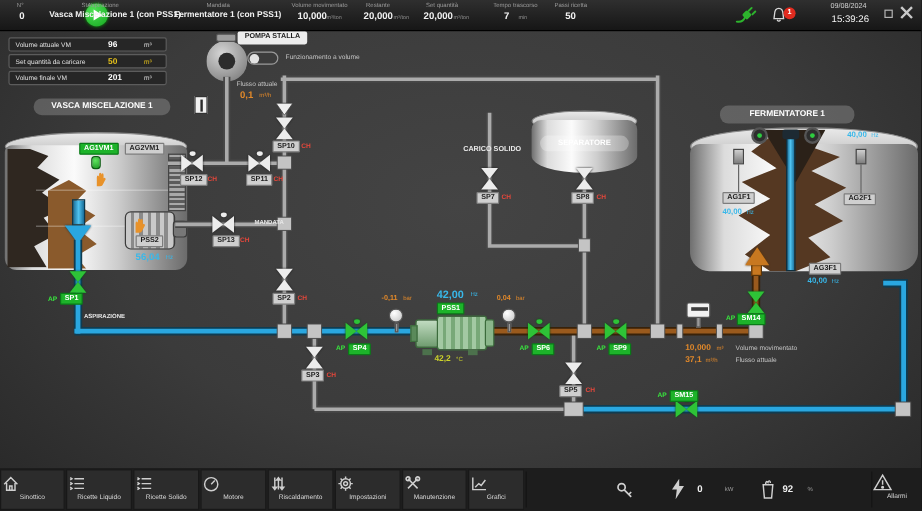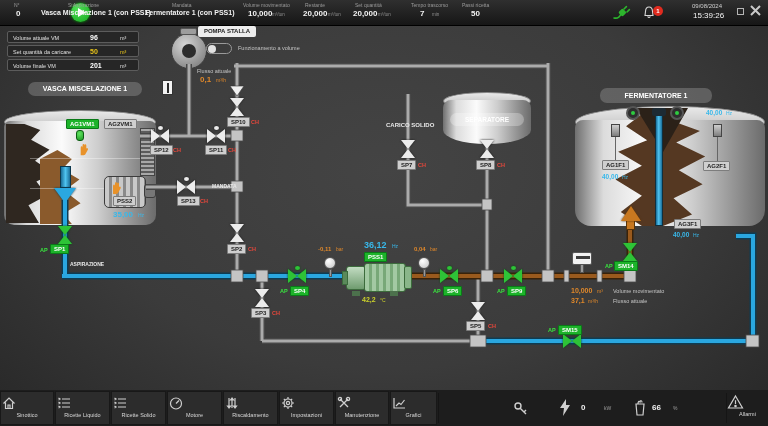--- a/index.html
+++ b/index.html
@@ -172,21 +172,21 @@
   </span>
 
   <div class="abs" style="left:104px;top:176px;width:42px;height:32px;border-radius:5px;background:repeating-linear-gradient(90deg,#c9c9c9 0 4px,#8a8a8a 4px 7px);border:1px solid #3c3c3c;z-index:8"></div>
   <div class="abs" style="left:144px;top:184px;width:12px;height:14px;border-radius:3px;background:#777;border:1px solid #3c3c3c;z-index:8"></div>
   <span class="abs" style="left:108px;top:180px;z-index:9">
     <svg width="16" height="16" viewBox="0 0 16 16">
         <path fill="#e8922a" d="M5,14 L5,6 Q5,4.5 6,4.5 Q7,4.5 7,6 L7,3.5 Q7,2 8,2 Q9,2 9,3.5 L9,6 L9,4 Q9,2.5 10,2.5 Q11,2.5 11,4 L11,7 Q12,6 12.6,7 Q13.2,8 12.2,9 L10.6,12 Q10,14 8,14 Z"></path>
       </svg>
   </span>
   <div class="tag" style="left:113px;top:196px;z-index:13">PSS2</div>
-  <span class="t t-cyan" style="left:113px;top:210px;font-size:8px;font-weight:bold">35,00</span>
+  <span class="t t-cyan" style="left:113px;top:210px;font-size:8px;font-weight:bold">56,04</span>
   <span class="t t-cyan" style="left:138px;top:212px;font-size:5px">Hz</span>
 
   <div class="abs" style="left:60px;top:166px;width:11px;height:22px;background:linear-gradient(90deg,#1a6e99,#4fc3f0,#1a6e99);border:1px solid #0d384d;z-index:9"></div>
   <div class="abs" style="left:54px;top:188px;width:0;height:0;border-left:11px solid transparent;border-right:11px solid transparent;border-top:15px solid #2aa7e0;filter:drop-shadow(0 0 1px #0d384d);z-index:9"></div>
 
   <span class="t t-white" style="left:386px;top:122px;font-size:6px;font-weight:bold">CARICO SOLIDO</span>
   <div class="cyl-top" style="left:443px;top:92px;width:88px;height:18px;z-index:5"></div>
   <div class="cyl-body" style="left:443px;top:100px;width:88px;height:44px;border-radius:8px 8px 44px 44px / 8px 8px 14px 14px;z-index:5"></div>
   <div class="pill" style="left:450px;top:113px;width:74px;height:13px;background:rgba(255,255,255,.28);font-size:6.5px;line-height:13px;z-index:6">SEPARATORE</div>
 
@@ -287,21 +287,21 @@
     </g>
 
     <polygon points="230,86 244,86 237,96" fill="#f0f0f0" stroke="#333" stroke-width="0.6"></polygon>
   </svg>
 
   <span class="t t-orange" style="left:318px;top:246px;font-size:6px;font-weight:bold">-0,11</span>
   <span class="t t-orange" style="left:336px;top:246px;font-size:5px">bar</span>
   <div class="gauge" style="left:324px;top:257px">
       <div class="stem"></div>
     </div>
-  <span class="t t-cyan" style="left:364px;top:240px;font-size:9px;font-weight:bold">36,12</span>
+  <span class="t t-cyan" style="left:364px;top:240px;font-size:9px;font-weight:bold">42,00</span>
   <span class="t t-cyan" style="left:392px;top:243px;font-size:5px">Hz</span>
   <div class="tag tag-open" style="left:364px;top:252px;z-index:33">PSS1</div>
   <div class="abs" style="left:346px;top:266px;width:20px;height:24px;border-radius:3px;background:linear-gradient(#c2dcc2,#6f9c6f);border:1px solid #3c6b3c;z-index:30"></div>
   <div class="abs" style="left:342px;top:271px;width:6px;height:14px;background:#5a8a5a;border:1px solid #3c6b3c;z-index:30"></div>
   <div class="abs" style="left:364px;top:263px;width:42px;height:29px;border-radius:3px;background:repeating-linear-gradient(90deg,#a3c9a3 0 4px,#78a878 4px 7px);border:1px solid #3c6b3c;z-index:30"></div>
   <div class="abs" style="left:404px;top:266px;width:8px;height:23px;border-radius:2px;background:#8ab68a;border:1px solid #3c6b3c;z-index:30"></div>
   <div class="abs" style="left:352px;top:291px;width:8px;height:5px;background:#4c714c;z-index:30"></div>
   <div class="abs" style="left:390px;top:291px;width:8px;height:5px;background:#4c714c;z-index:30"></div>
   <span class="t t-yellow" style="left:362px;top:296px;font-size:7px;font-weight:bold">42,2</span>
   <span class="t t-yellow" style="left:380px;top:297px;font-size:5px">°C</span>
@@ -485,21 +485,21 @@
         </svg>
     </span>
     <span class="status-txt" style="left:581px;top:13px">0</span>
     <span class="status-unit" style="left:604px;top:15px">kW</span>
     <span class="abs" style="left:632px;top:8px">
       <svg width="16" height="19" viewBox="0 0 16 19" fill="none" stroke="#cfcfcf" stroke-width="1.2">
           <path d="M4,6 H12 L11,17 H5 Z"></path>
           <path d="M6,6 C6,3.5 7,2.5 8,4 C8.6,2 10,2.5 10,4.5"></path>
         </svg>
     </span>
-    <span class="status-txt" style="left:652px;top:13px">66</span>
+    <span class="status-txt" style="left:652px;top:13px">92</span>
     <span class="status-unit" style="left:673px;top:15px">%</span>
     <div class="vsep" style="left:726px"></div>
     <div class="nav-btn" style="left:727px;width:41px;background:transparent;border:none">
       <span class="ic">
           <svg width="17" height="16" viewBox="0 0 17 16" fill="none" stroke="#cfcfcf" stroke-width="1.2">
             <path d="M8.5,2 L15.5,14 H1.5 Z"></path>
             <path d="M8.5,6.2 V10"></path>
             <circle cx="8.5" cy="12" r="0.7" fill="#cfcfcf"></circle>
           </svg>
         </span>

